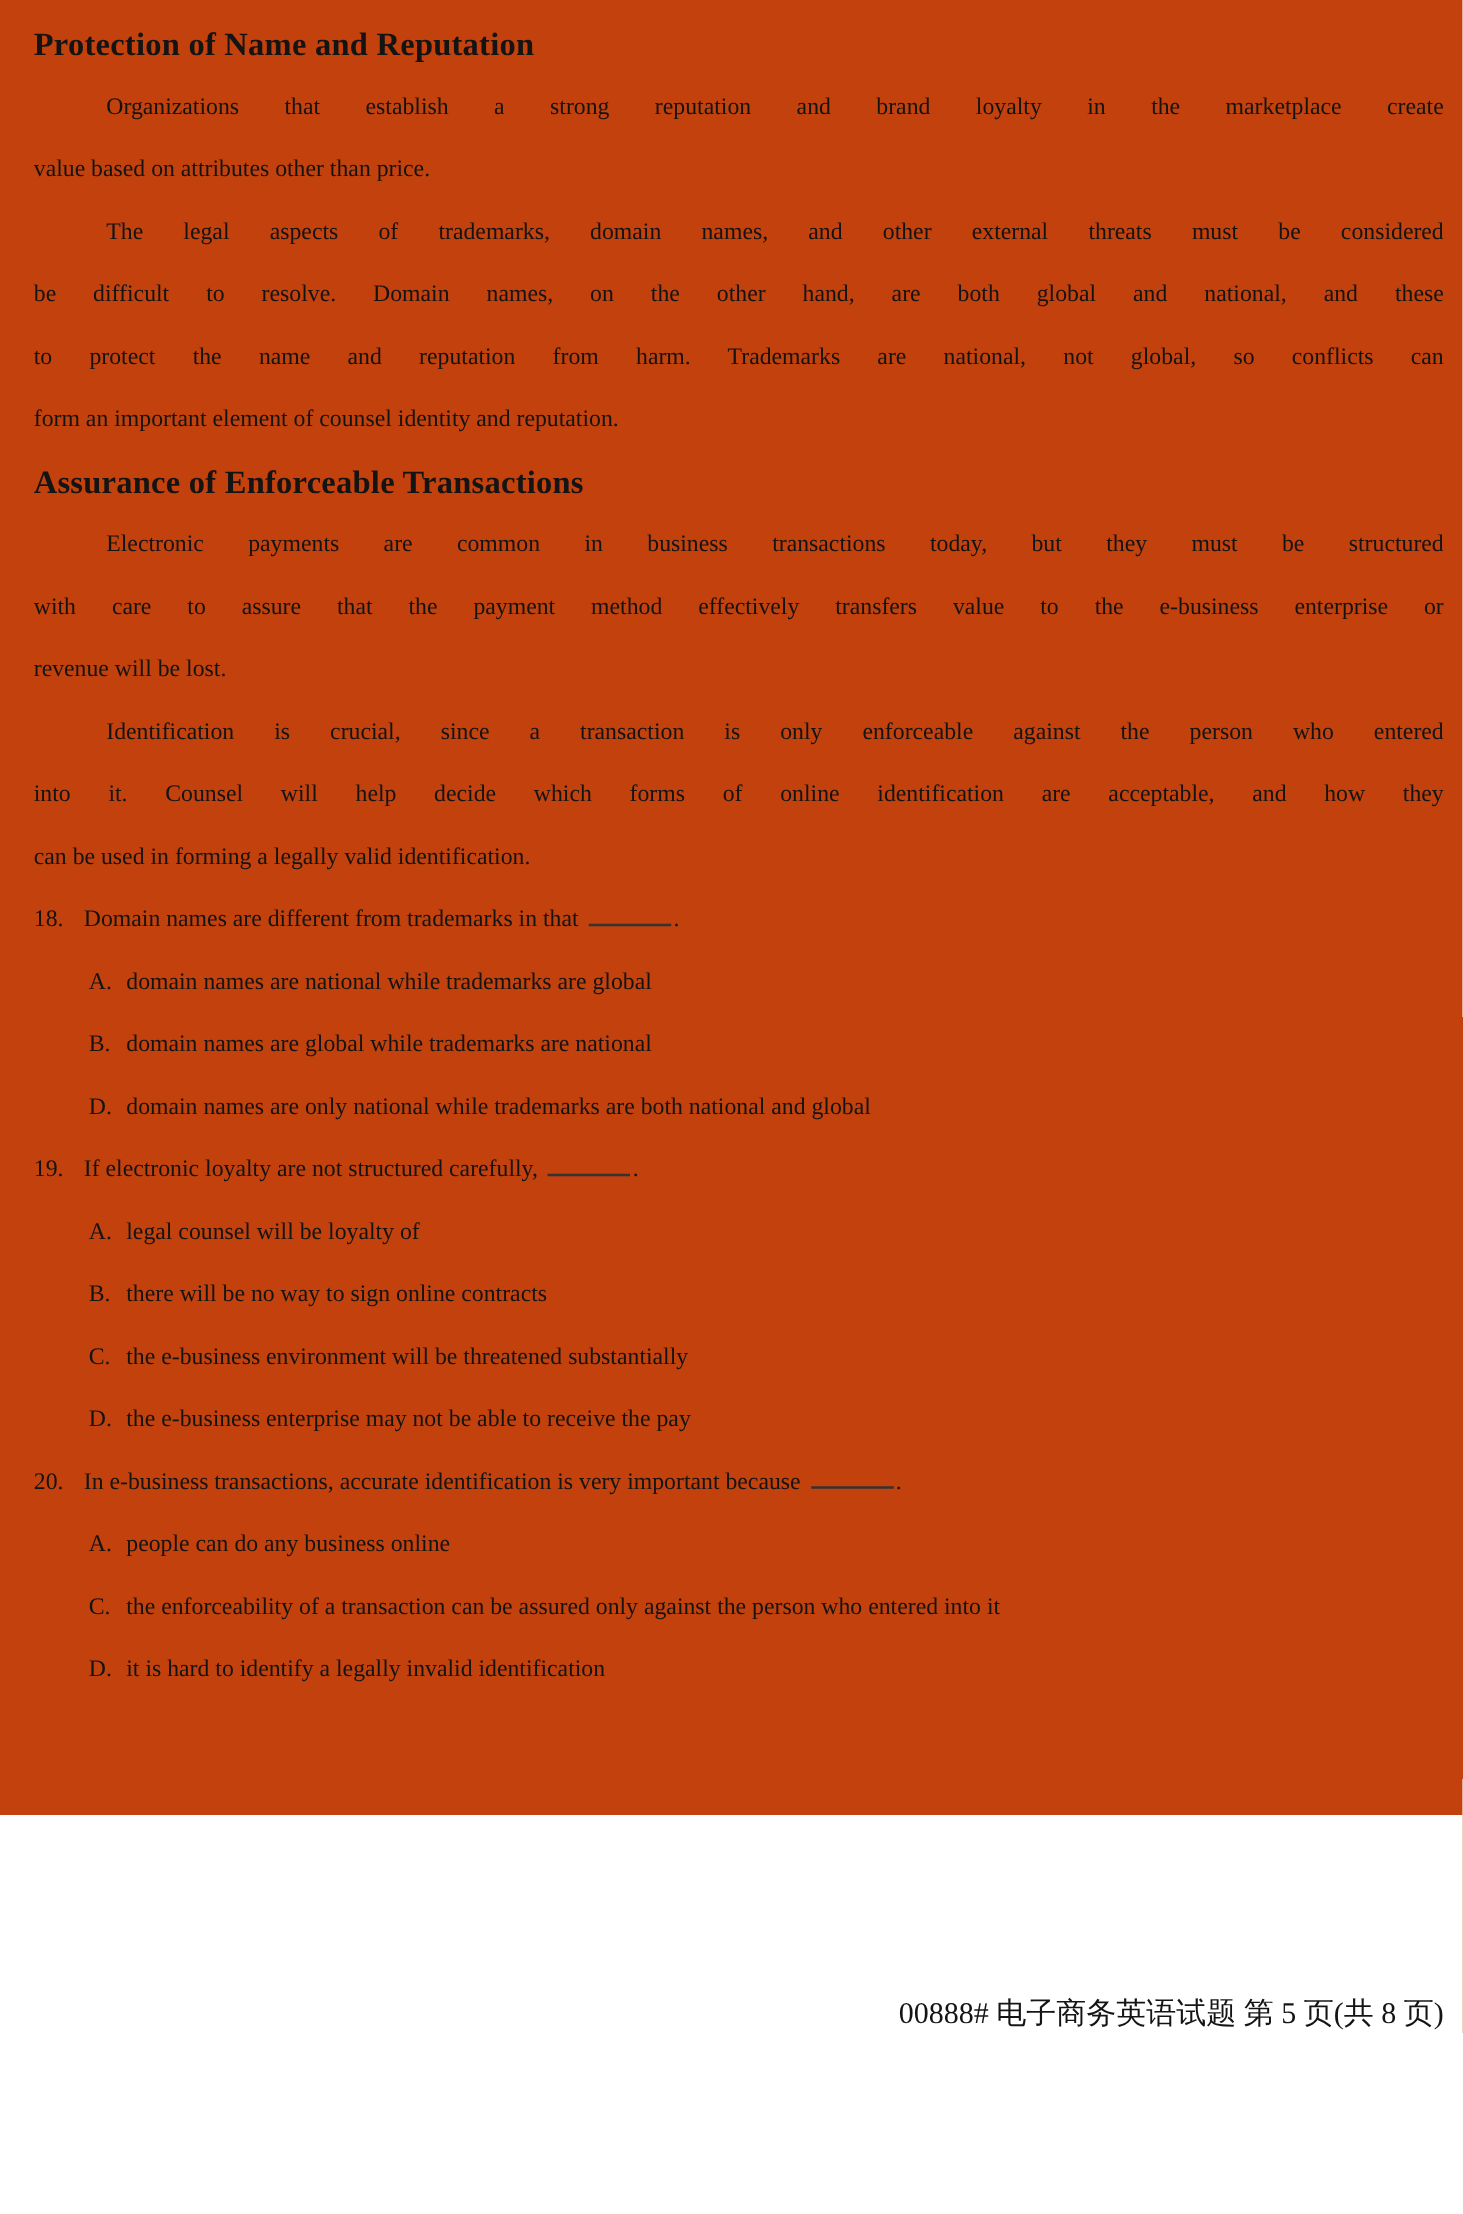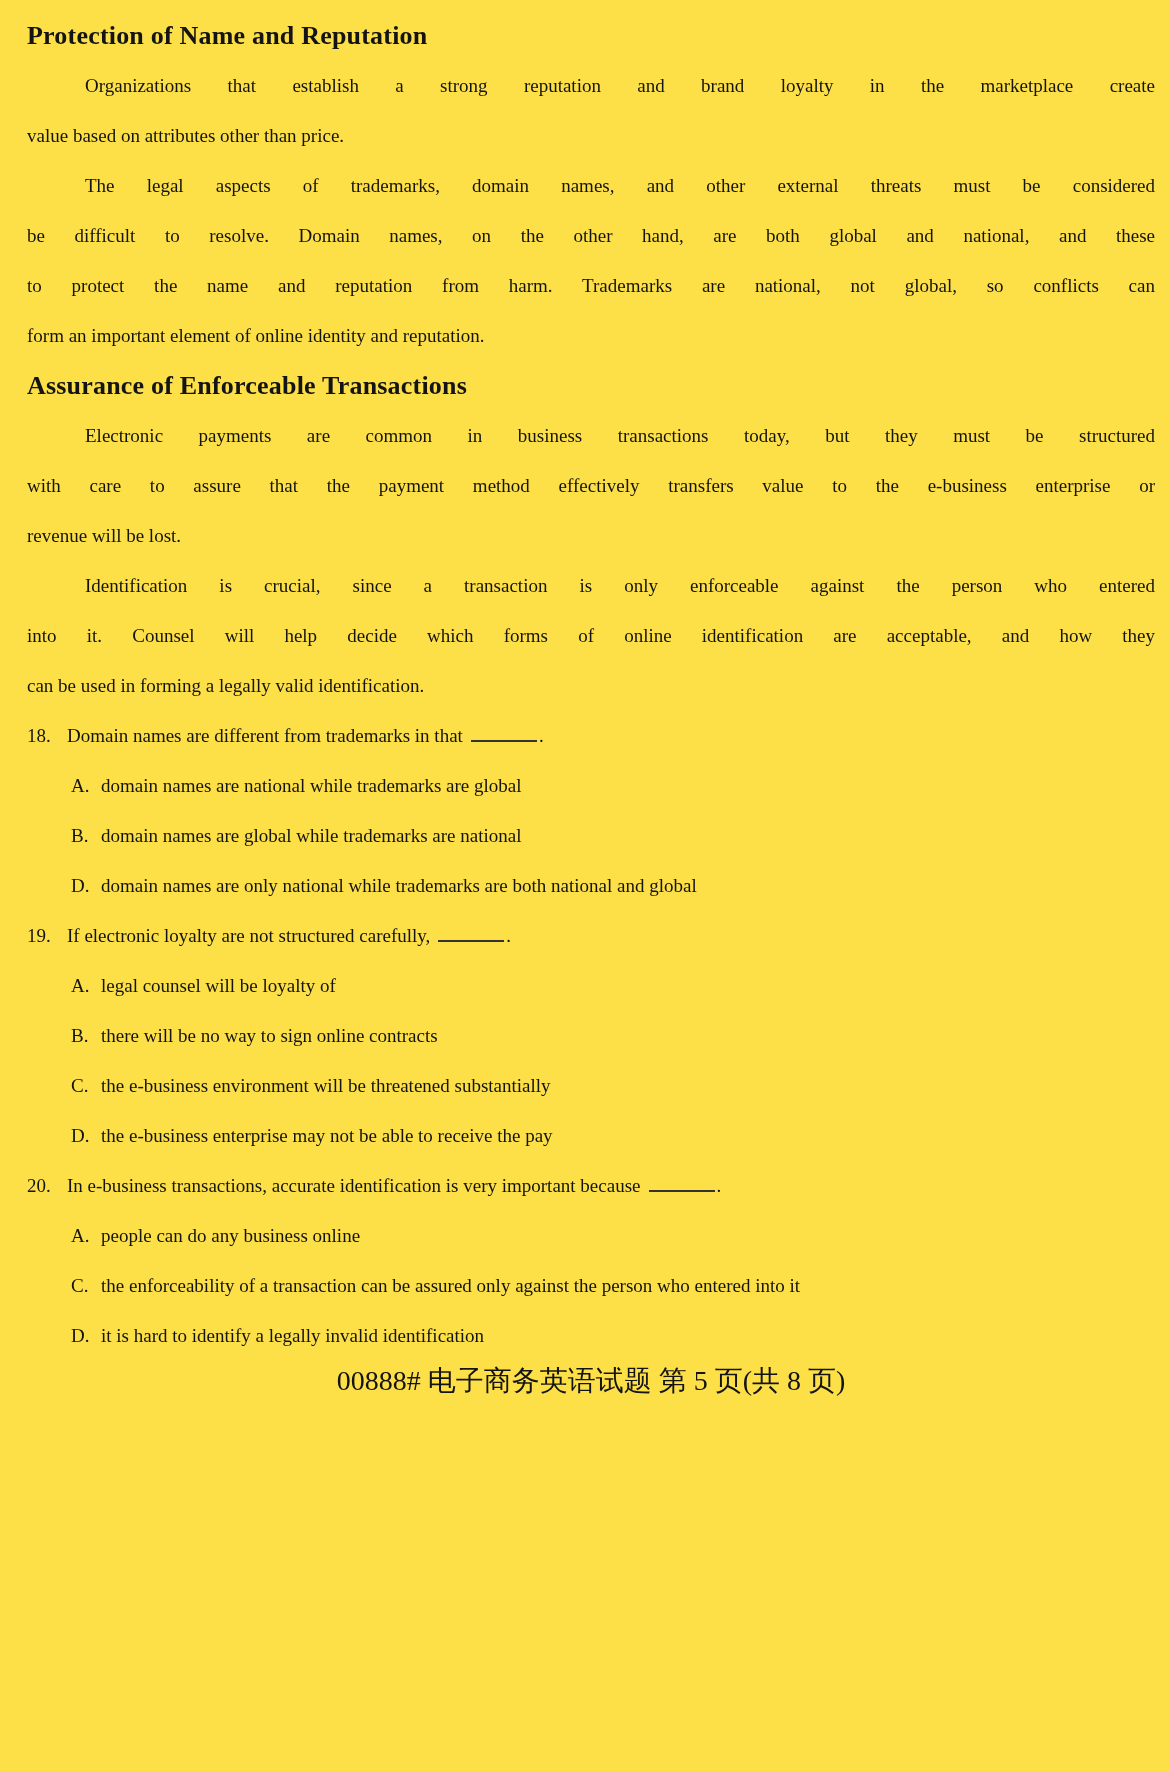--- a/index.html
+++ b/index.html
@@ -6,23 +6,23 @@
     margin: 0;
     padding: 0;
     background: #ffffff;
     width: 1170px;
     height: 1771px;
     overflow: hidden;
   }
   .page {
     box-sizing: border-box;
     width: 1170px;
-    height: 1771px;
+    height: 1452px;
     padding: 11px 15px 0 27px;
-    background: #fde047;
+    background: #c2410c;
     color: #141414;
     font-family: "Liberation Serif", "DejaVu Serif", serif;
   }
   .line {
     height: 50px;
     line-height: 50px;
     font-size: 19px;
     overflow: hidden;
     white-space: normal;
   }
@@ -51,39 +51,40 @@
   }
   .blank {
     display: inline-block;
     width: 66px;
     height: 17px;
     border-bottom: 2px solid #333;
     margin-left: 8px;
     margin-right: 2px;
   }
   .footer {
+    margin-top: 230px;
     height: 40px;
     line-height: 40px;
-    text-align: center;
-    font-size: 28px;
+    text-align: right;
+    font-size: 24px;
     color: #141414;
   }
 </style>
 </head>
 <body>
 
 <div class="page">
   <div>
       <div class="line heading">Protection of Name and Reputation</div>
       <div class="line para indent jline">Organizations that establish a strong reputation and brand loyalty in the marketplace create</div>
       <div class="line para">value based on attributes other than price.</div>
       <div class="line para indent jline">The legal aspects of trademarks, domain names, and other external threats must be considered</div>
       <div class="line para jline">be difficult to resolve. Domain names, on the other hand, are both global and national, and these</div>
       <div class="line para jline">to protect the name and reputation from harm. Trademarks are national, not global, so conflicts can</div>
-      <div class="line para">form an important element of online identity and reputation.</div>
+      <div class="line para">form an important element of counsel identity and reputation.</div>
       <div class="line heading">Assurance of Enforceable Transactions</div>
       <div class="line para indent jline">Electronic payments are common in business transactions today, but they must be structured</div>
       <div class="line para jline">with care to assure that the payment method effectively transfers value to the e-business enterprise or</div>
       <div class="line para">revenue will be lost.</div>
       <div class="line para indent jline">Identification is crucial, since a transaction is only enforceable against the person who entered</div>
       <div class="line para jline">into it. Counsel will help decide which forms of online identification are acceptable, and how they</div>
       <div class="line para">can be used in forming a legally valid identification.</div>
       <div class="line qline"><span class="qnum">18.</span><span class="qstem">Domain names are different from trademarks in that</span><span class="blank"></span><span class="qdot">.</span></div>
       <div class="line opt"><span class="optlabel">A.</span><span class="opttext">domain names are national while trademarks are global</span></div>
       <div class="line opt"><span class="optlabel">B.</span><span class="opttext">domain names are global while trademarks are national</span></div>

